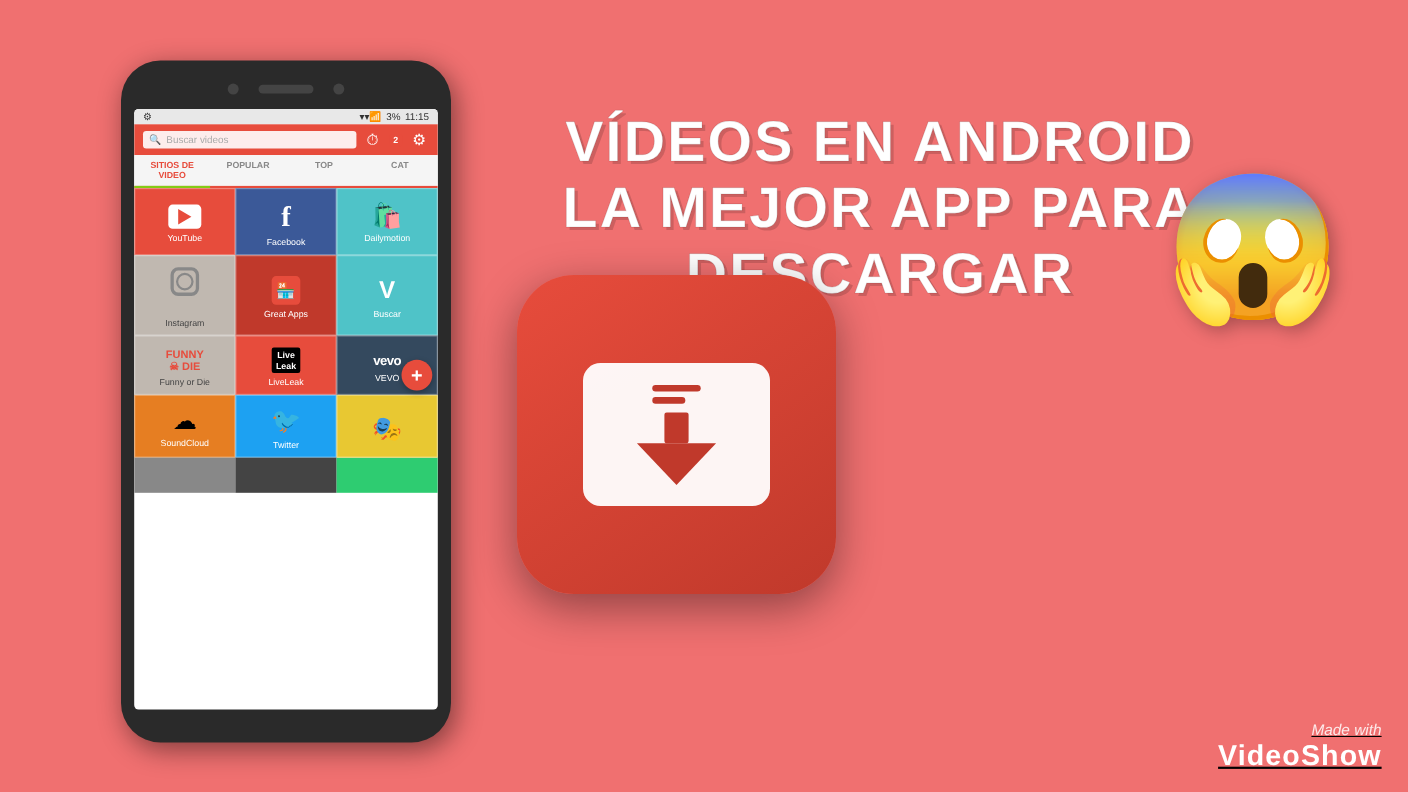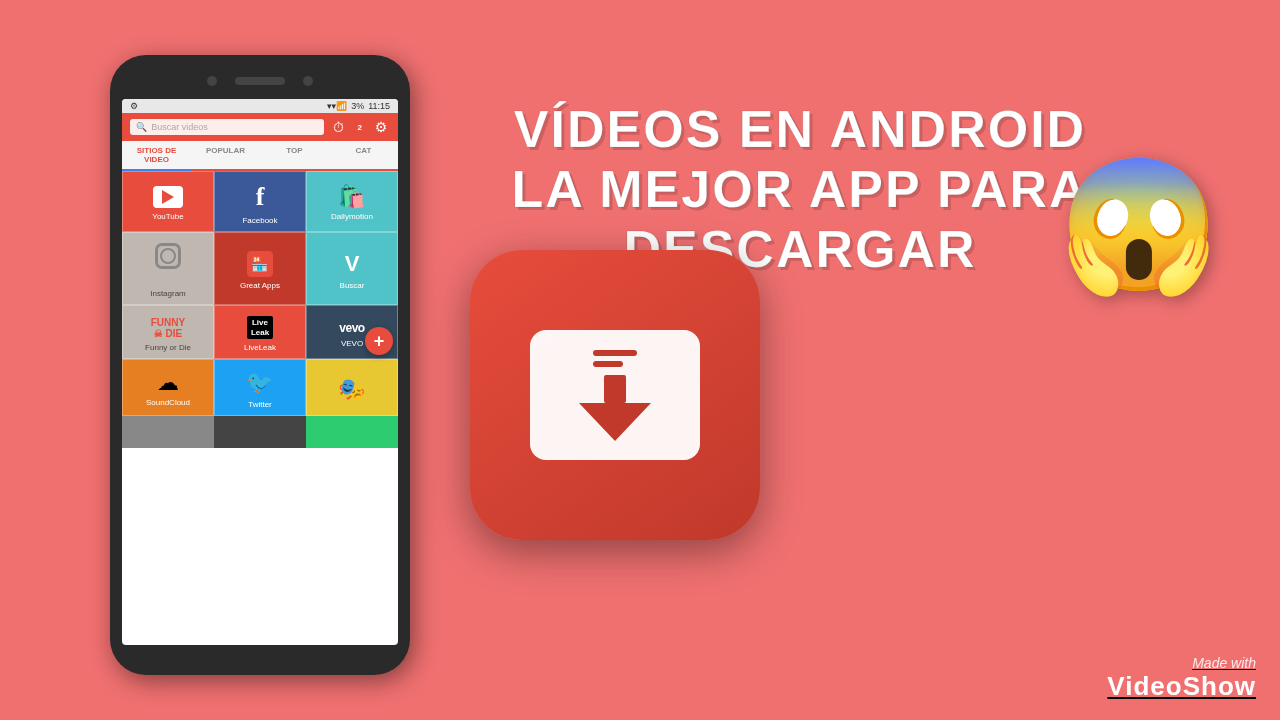--- a/index.html
+++ b/index.html
@@ -106,21 +106,21 @@
     .nav-tab {
       flex: 1;
       text-align: center;
       padding: 5px 2px;
       font-size: 8px;
       font-weight: bold;
       color: #888;
     }
     .nav-tab.active {
       color: #e74c3c;
-      border-bottom: 2px solid #3b82f6;
+      border-bottom: 2px solid #84cc16;
       margin-bottom: -2px;
     }
 
     
     .app-grid {
       display: grid;
       grid-template-columns: repeat(3, 1fr);
     }
     .grid-cell {
       display: flex;

